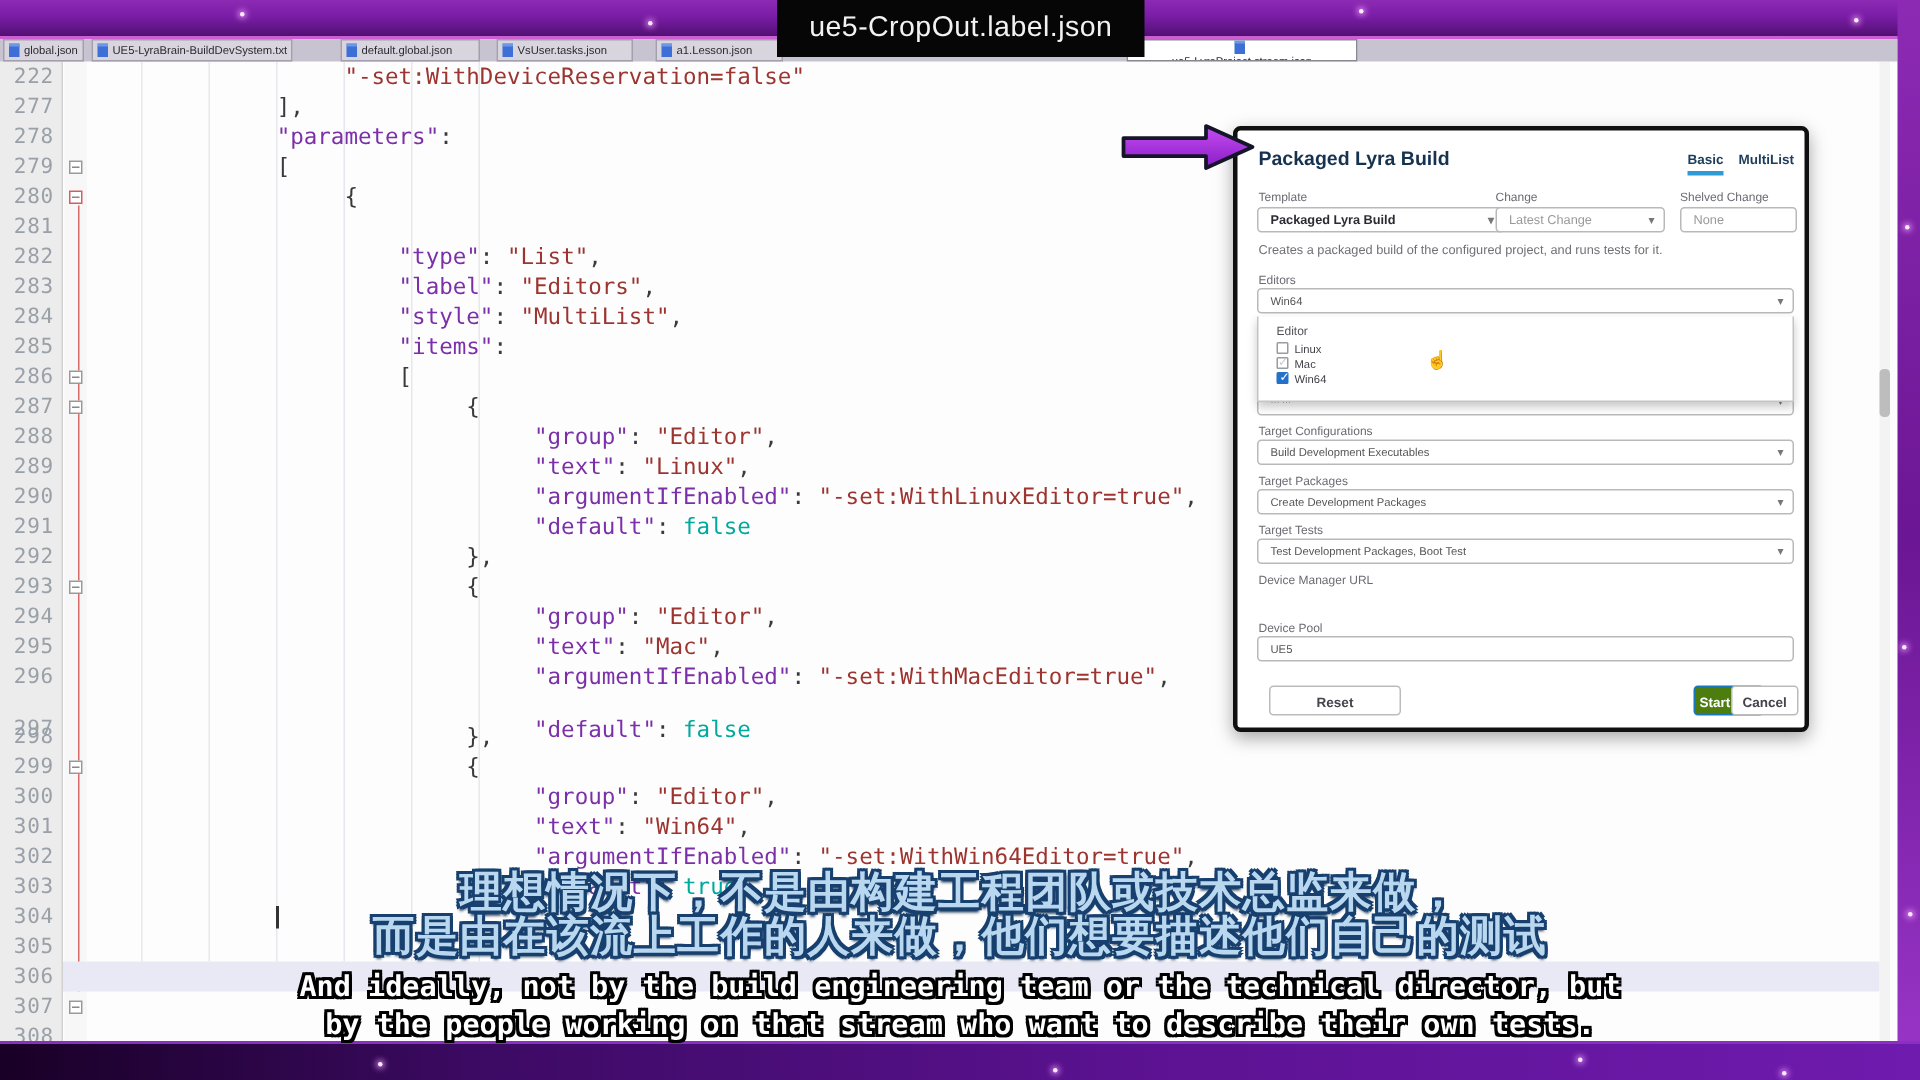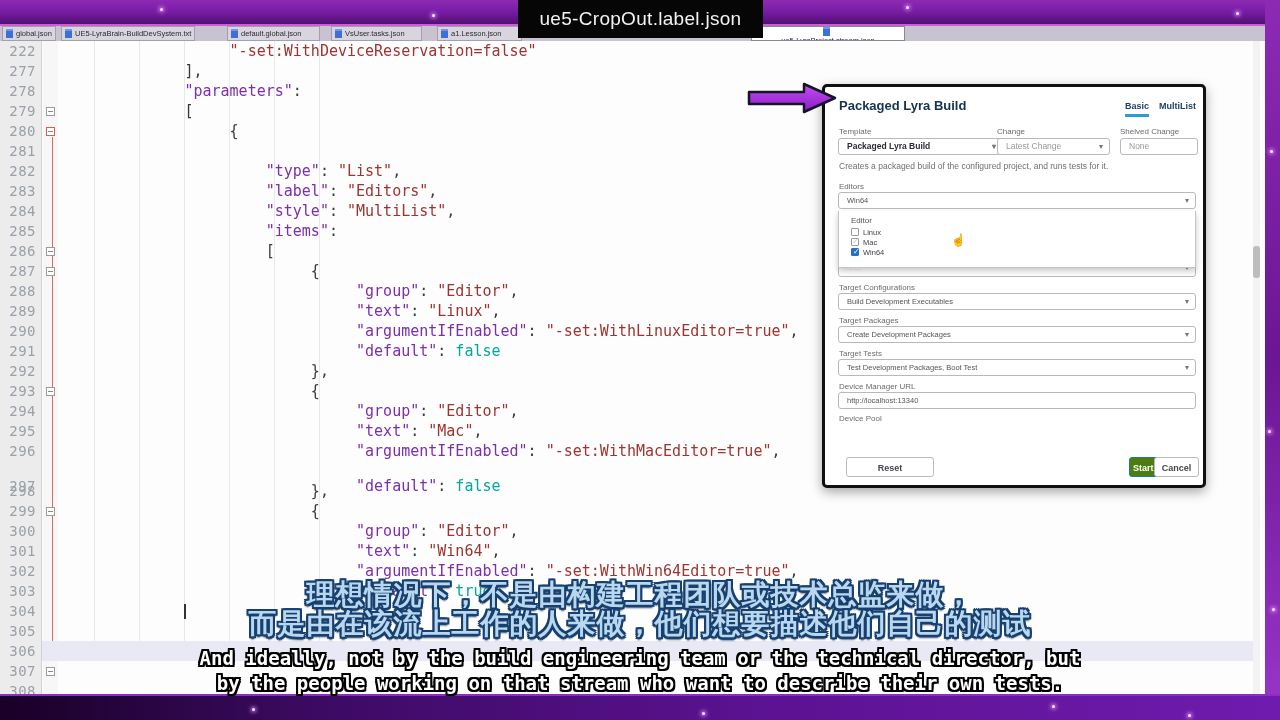--- a/index.html
+++ b/index.html
@@ -390,23 +390,23 @@
   <div class="sel" style="left:13px; top:239px; width:358px; font-size:7.5px">
     <span>Create Development Packages</span><span class="chev">▾</span>
   </div>
 
   <div class="fld-label" style="left:14px; top:262px">Target Tests</div>
   <div class="sel" style="left:13px; top:272px; width:358px; font-size:7.5px">
     <span>Test Development Packages, Boot Test</span><span class="chev">▾</span>
   </div>
 
   <div class="fld-label" style="left:14px; top:295px">Device Manager URL</div>
-  <div class="inp" style="left:13px; top:305px; width:358px; font-size:7.5px">http://localhost:13340</div>
 
   <div class="fld-label" style="left:14px; top:327px">Device Pool</div>
+  <div class="inp" style="left:13px; top:337px; width:358px; font-size:7.5px">UE5</div>
 
   <div class="btn ghost" style="left:21px; top:370px; width:88px">Reset</div>
   <div class="btn primary" style="left:272px; top:370px; width:47px">Start Job</div>
   <div class="btn ghost" style="left:329px; top:370px; width:45px">Cancel</div>
 </div>
 
 <div id="sub-zh-1" class="sub-zh">理想情况下，不是由构建工程团队或技术总监来做，</div>
 <div id="sub-zh-2" class="sub-zh">而是由在该流上工作的人来做，他们想要描述他们自己的测试</div>
 <div id="sub-en-1" class="sub-en">And ideally, not by the build engineering team or the technical director, but</div>
 <div id="sub-en-2" class="sub-en">by the people working on that stream who want to describe their own tests.</div>

